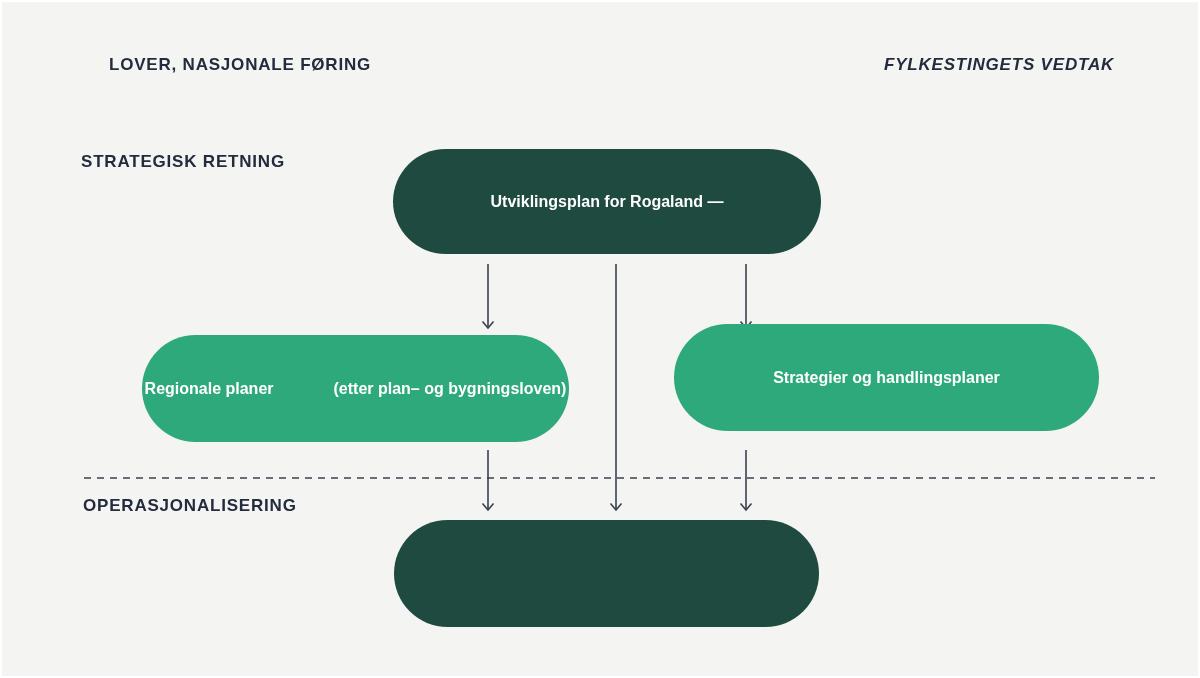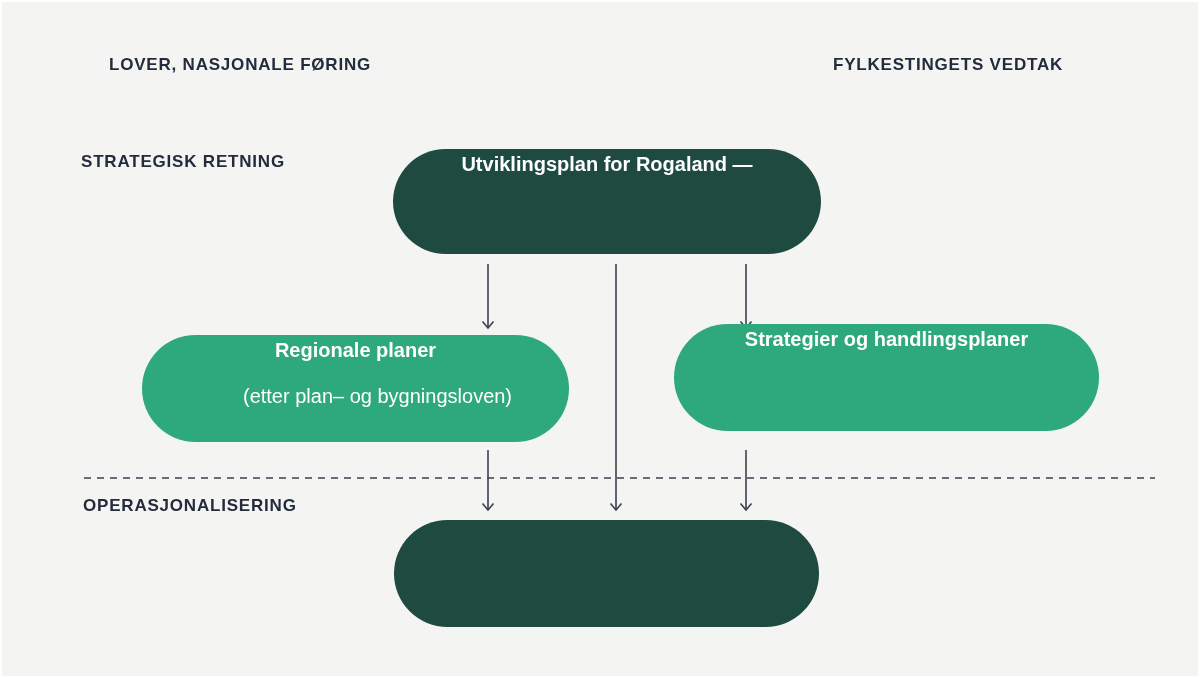--- a/index.html
+++ b/index.html
@@ -22,48 +22,48 @@
     font-weight: 700;
     font-size: 17px;
     letter-spacing: 0.8px;
     line-height: 21px;
   }
   .annotation.centered { text-align: center; }
   .node {
     position: absolute;
     border-radius: 54px;
     display: flex;
-    flex-direction: column;
+    flex-direction: row;
     align-items: center;
-    justify-content: flex-start;
+    justify-content: center;
     text-align: center;
     color: var(--node-text, #ffffff);
-    font-size: 20px;
+    font-size: 16px;
     line-height: 30px;
   }
   .node.dark  { background: var(--dark-green, #1f4a40); }
   .node.light { background: var(--light-green, #2ea97b); }
   .node-line.bold { font-weight: 700; }
-  .node-line.regular { font-weight: 400; margin-left: 44px; }
+  .node-line.regular { font-weight: 700; margin-left: 44px; }
   .arrows {
     position: absolute;
     left: 0; top: 0;
     width: 1200px; height: 678px;
     color: var(--line, #3a4150);
     pointer-events: none;
   }
 </style>
 </head>
 <body>
 
 <div class="canvas">
 
   <div class="annotation centered" style="left:98px; top:52px; width:280px;">LOVER, NASJONALE FØRING</div>
 
-  <div class="annotation centered" style="left:806px; top:52px; width:280px;">FYLKESTINGETS VEDTAK</div>
+  <div class="annotation centered" style="left:857px; top:52px; width:280px;font-style:italic;">FYLKESTINGETS VEDTAK</div>
 
   <div class="annotation" style="left:79px; top:149px;">STRATEGISK RETNING</div>
 
   <div class="annotation" style="left:81px; top:493px;">OPERASJONALISERING</div>
 
   <svg class="arrows" viewBox="0 0 1200 678">
 
     <line x1="82" y1="476" x2="1153" y2="476" stroke="currentColor" stroke-width="1.6" stroke-dasharray="7 6"></line>
 
     <g>

